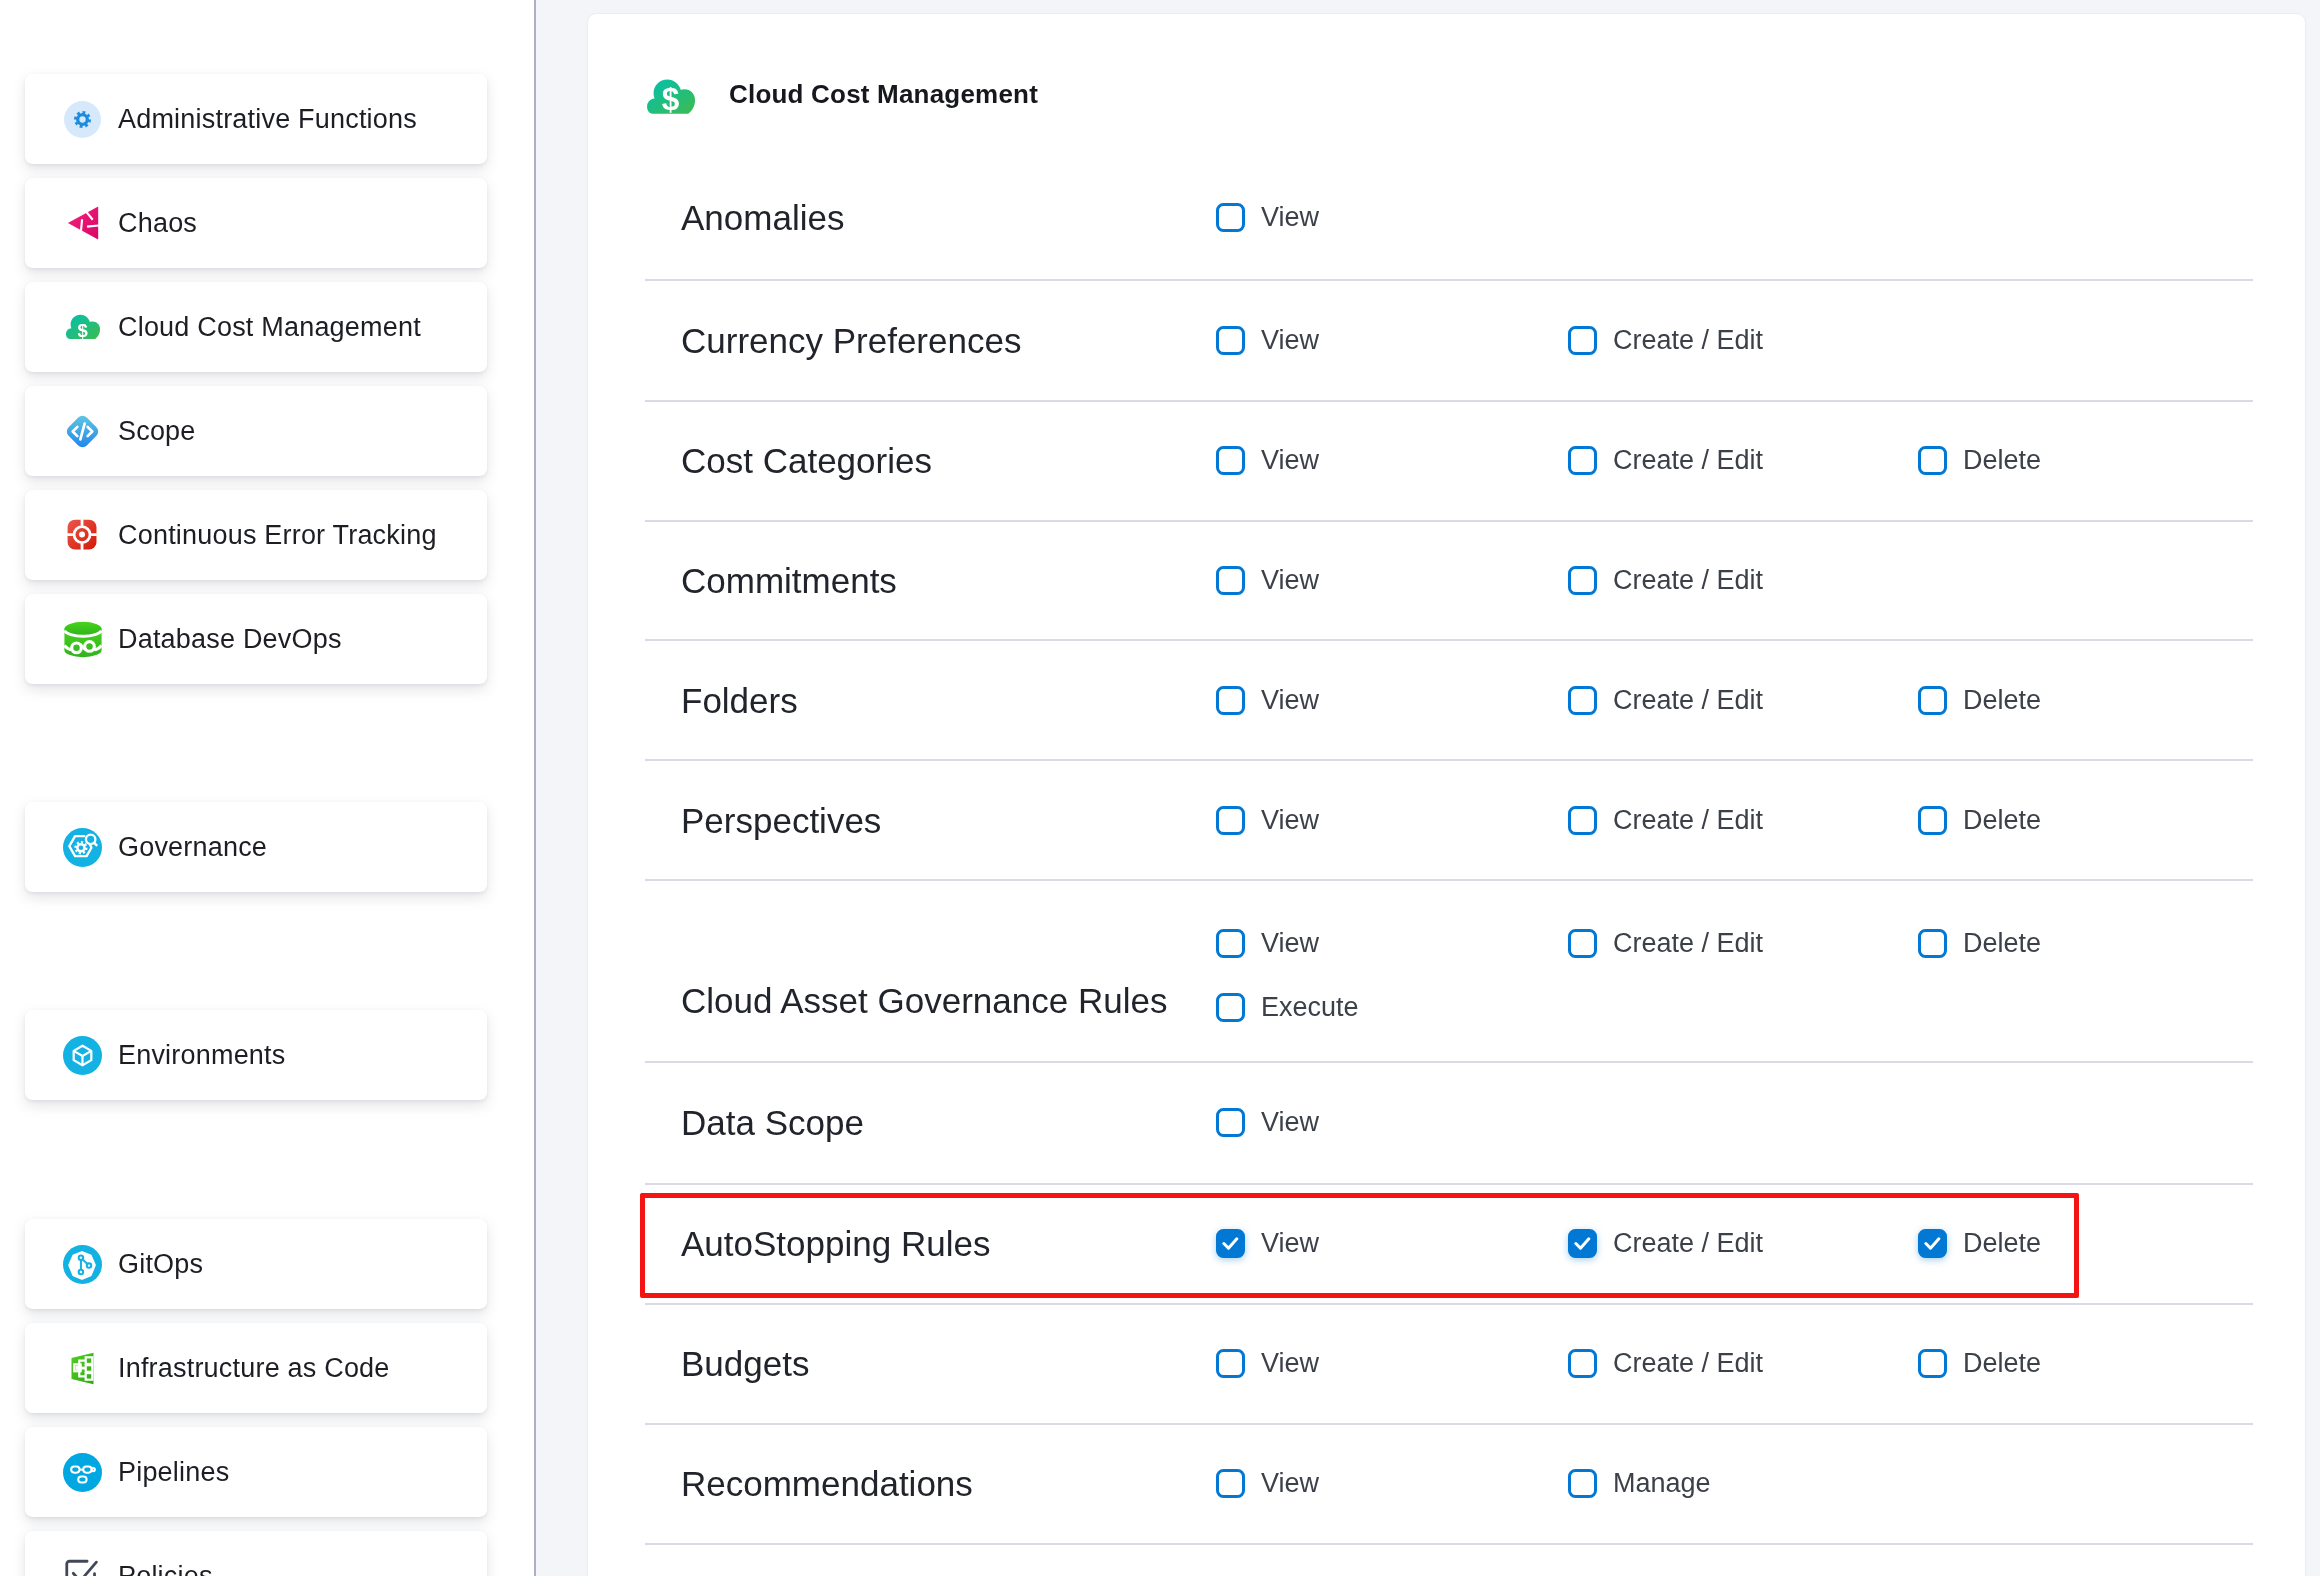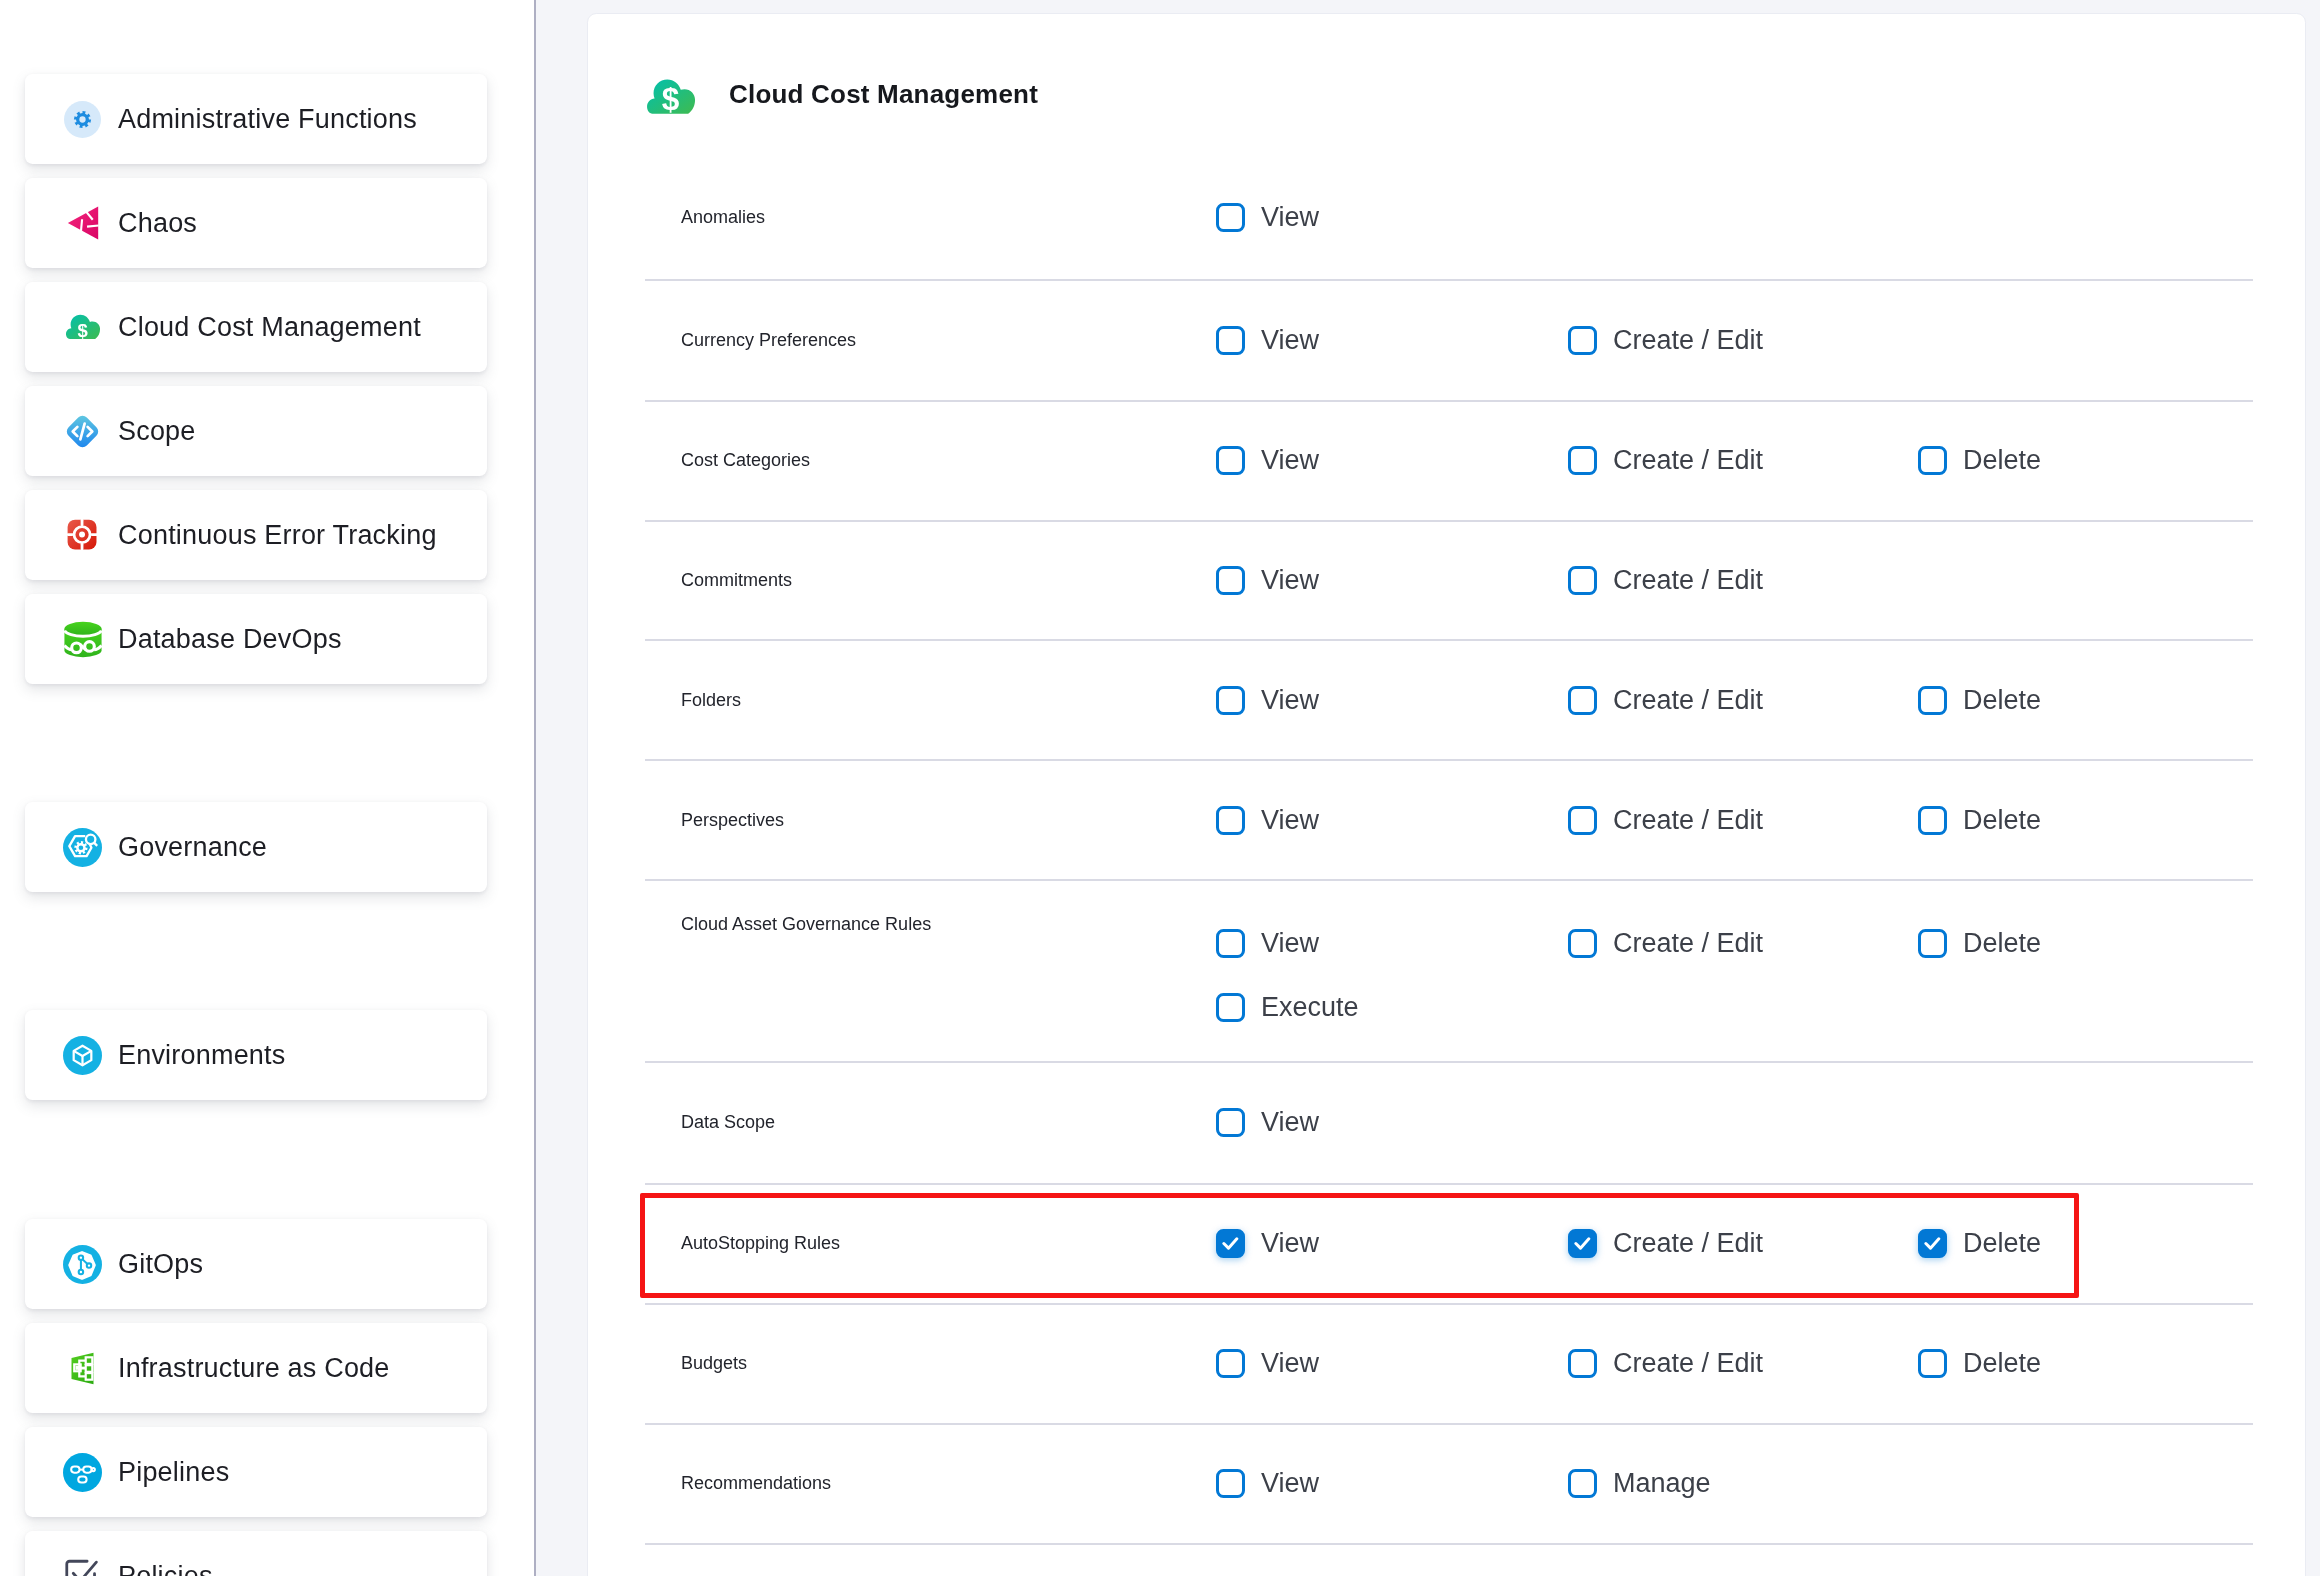--- a/index.html
+++ b/index.html
@@ -11,21 +11,21 @@
 .ic { width:41px; margin-left:37px; display:flex; align-items:center; justify-content:center; flex:none; }
 .lbl { margin-left:15px; font-size:27px; color:#1d1e24; letter-spacing:0.2px; white-space:nowrap; }
 .vline { position:absolute; left:534px; top:0; width:1.9px; height:1577px; background:#aeafc3; }
 .rbg { position:absolute; left:536px; top:0; width:1785px; height:1577px; background:#f4f5f9; }
 .panel { position:absolute; left:587px; top:13px; width:1719px; height:1633px; background:#fff;
   border:0.9px solid #eaecf3; border-radius:9.3px; }
 .ph-ic { position:absolute; left:57px; top:63px; }
 .ph-t { position:absolute; left:141px; top:63px; height:35px; line-height:35px;
   font-size:26px; font-weight:bold; color:#16181d; letter-spacing:0.2px; }
 .sep { position:absolute; left:57px; width:1608px; height:1.9px; background:#d9dae4; }
-.rowlbl { position:absolute; left:93px; height:35px; line-height:35px; font-size:18px; color:#22242c; white-space:nowrap; }
+.rowlbl { position:absolute; left:93px; height:35px; line-height:35px; font-size:35px; color:#22242c; white-space:nowrap; }
 .cbi { position:absolute; display:flex; align-items:center; height:35px; }
 .box { width:29px; height:29px; border:3px solid #0278d5; border-radius:7.4px; background:#fff; flex:none;
   display:flex; align-items:center; justify-content:center; }
 .box.chk { background:#0278d5; border-color:#0278d5; box-shadow:0 1.9px 7.4px rgba(2,120,213,.35); }
 .cl { margin-left:16px; font-size:27px; color:#3c4049; white-space:nowrap; }
 .hl { position:absolute; left:52px; top:1179px; width:1439px; height:105px; border:5.6px solid #f51414; border-radius:1.9px; }
 </style></head>
 <body>
 <div class="rbg"></div>
 <div class="side">
@@ -382,21 +382,21 @@
     </div>
 <div class="rowlbl" style="top:1452px">Recommendations</div>
 <div class="cbi" style="left:628px;top:1452px">
       <span class="box"></span>
       <span class="cl">View</span>
     </div>
 <div class="cbi" style="left:980px;top:1452px">
       <span class="box"></span>
       <span class="cl">Manage</span>
     </div>
-<div class="rowlbl" style="top:893px">Cloud Asset Governance Rules</div>
+<div class="rowlbl" style="top:969px">Cloud Asset Governance Rules</div>
 <div class="cbi" style="left:628px;top:912px">
       <span class="box"></span>
       <span class="cl">View</span>
     </div>
 <div class="cbi" style="left:980px;top:912px">
       <span class="box"></span>
       <span class="cl">Create / Edit</span>
     </div>
 <div class="cbi" style="left:1330px;top:912px">
       <span class="box"></span>

